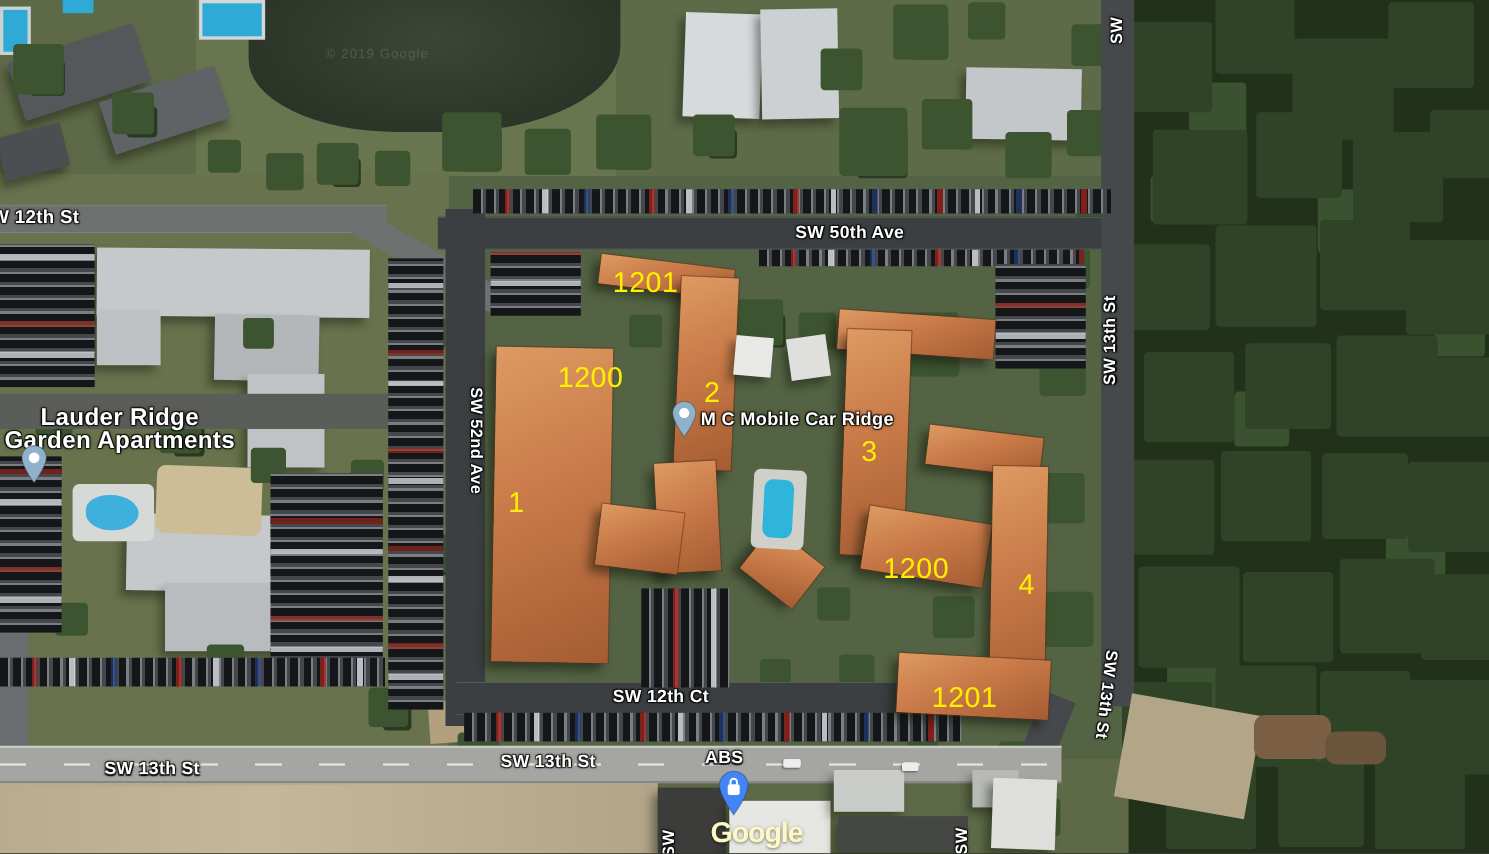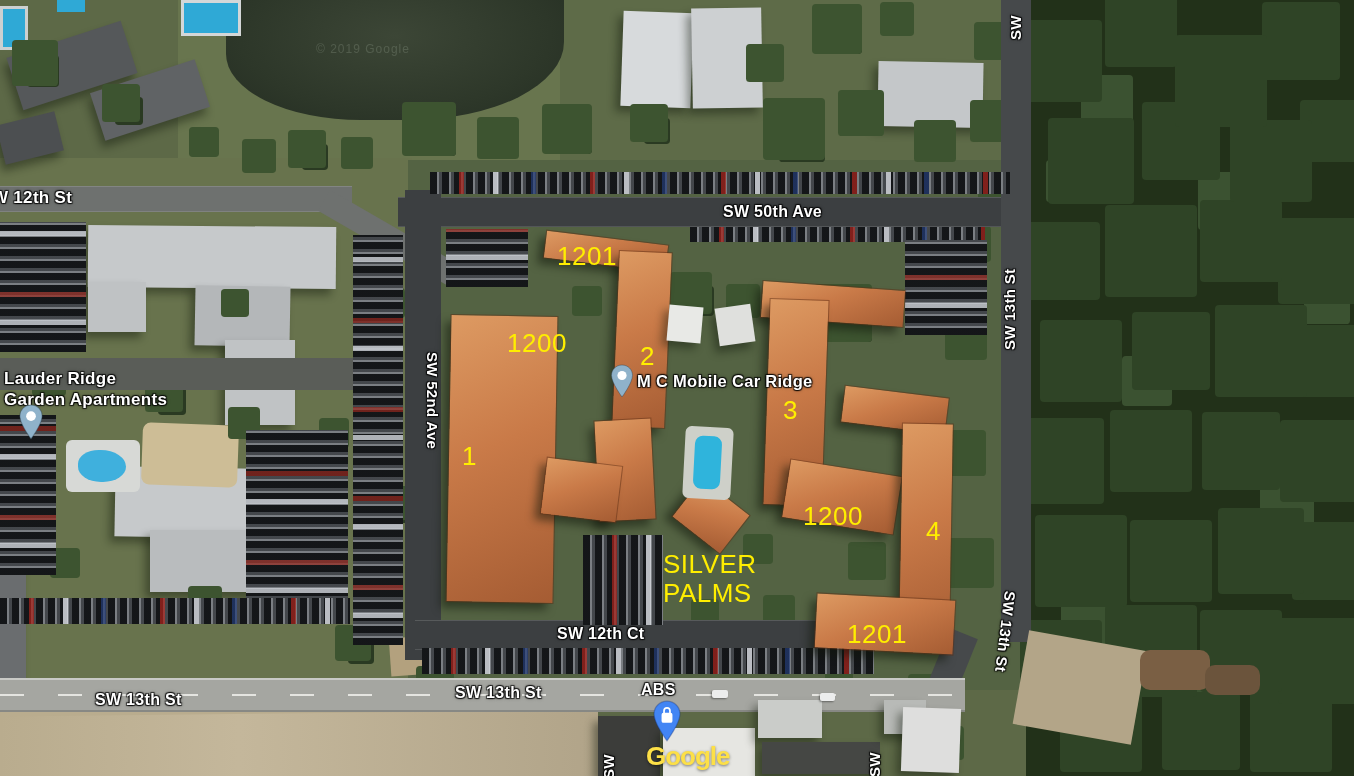--- a/index.html
+++ b/index.html
@@ -27,25 +27,25 @@
     box-shadow:-6px 7px 9px rgba(15,22,10,.5);
     outline:1px solid rgba(95,48,22,.5);}
   .roof-gray{position:absolute; box-shadow:-5px 6px 8px rgba(15,22,10,.42);}
   .tree-dots{position:absolute; width:2px; height:2px; border-radius:50%; left:0; top:0;}
   .street-label{position:absolute; color:#fff; font-size:15px; font-weight:700; line-height:1;
     letter-spacing:.3px; white-space:nowrap;
     text-shadow:-1px -1px 1px rgba(0,0,0,.75), 1px -1px 1px rgba(0,0,0,.75),
                 -1px 1px 1px rgba(0,0,0,.75), 1px 1px 1px rgba(0,0,0,.75), 0 0 4px rgba(0,0,0,.4);}
   .vertical{transform-origin:0 0;}
   .poi-label{font-size:16px;}
-  .big-label{font-size:17px; line-height:21px; white-space:pre-line;}
+  .big-label{font-size:22px; line-height:21px; white-space:pre-line;text-align:center;}
   .annotation{position:absolute; color:#ffee00; font-size:26px; font-weight:400; line-height:1.1;
     white-space:pre-line; letter-spacing:.5px;}
   .pin{position:absolute;}
-  .google-logo{position:absolute; color:#fde047; font-size:26px; font-weight:700; letter-spacing:-1px;
+  .google-logo{position:absolute; color:#fef9c3; font-size:26px; font-weight:700; letter-spacing:-1px;
     text-shadow:0 1px 3px rgba(0,0,0,.5);text-align:center;}
   .watermark{position:absolute; color:rgba(235,245,230,.15); font-size:12px; letter-spacing:1px;}
   .vehicle{position:absolute; background:#eceded; border-radius:2px; box-shadow:-1px 1px 2px rgba(0,0,0,.4);}
   .pool{position:absolute; background:#2fa9d6;}
 </style>
 </head>
 <body>
 
 <div class="map">
 
@@ -160,21 +160,21 @@
   <div class="roof-gray" style="left:762px;top:742px;width:118px;height:32px;background:#454744;"></div>
   <div class="roof-gray" style="left:884px;top:700px;width:42px;height:34px;background:#b8bab7;"></div>
   <div class="roof-gray" style="left:902px;top:708px;width:58px;height:64px;background:#dededd;transform:rotate(2deg);"></div>
   <div class="vehicle" style="left:712px;top:690px;width:16px;height:8px;"></div>
   <div class="vehicle" style="left:820px;top:693px;width:15px;height:8px;"></div>
 
   <div class="patch" style="left:1020px;top:640px;width:120px;height:95px;background:#b3a588;transform:rotate(10deg);"></div>
   <div class="patch" style="left:1140px;top:650px;width:70px;height:40px;background:#7a5f44;border-radius:10px;"></div>
   <div class="patch" style="left:1205px;top:665px;width:55px;height:30px;background:#6b543c;border-radius:10px;"></div>
 
-  <div class="watermark" style="left:316px;top:42px;">© 2019 Google</div>
+  <div class="watermark" style="left:296px;top:42px;">© 2019 Google</div>
 
   <div class="street-label" style="left:-8px;top:189px;font-size:17px;">W 12th St</div>
   <div class="street-label" style="left:723px;top:204px;font-size:16px;">SW 50th Ave</div>
   <div class="street-label vertical" style="left:440px;top:352px;transform:rotate(90deg);">SW 52nd Ave</div>
   <div class="street-label vertical" style="left:1002px;top:350px;transform:rotate(-90deg);">SW 13th St</div>
   <div class="street-label vertical" style="left:1018px;top:592px;transform:rotate(97deg);">SW 13th St</div>
   <div class="street-label" style="left:557px;top:626px;font-size:16px;">SW 12th Ct</div>
   <div class="street-label" style="left:95px;top:692px;font-size:16px;">SW 13th St</div>
   <div class="street-label" style="left:455px;top:685px;font-size:16px;">SW 13th St</div>
   <div class="street-label vertical" style="left:1008px;top:40px;transform:rotate(-90deg);">SW</div>
@@ -205,19 +205,17 @@
       </svg>
   </div>
 
   <div class="annotation" style="left:557px;top:242px;">1201</div>
   <div class="annotation" style="left:507px;top:329px;">1200</div>
   <div class="annotation" style="left:640px;top:342px;">2</div>
   <div class="annotation" style="left:462px;top:442px;">1</div>
   <div class="annotation" style="left:783px;top:396px;">3</div>
   <div class="annotation" style="left:803px;top:502px;">1200</div>
   <div class="annotation" style="left:926px;top:517px;">4</div>
-  <div class="annotation" style="left:663px;top:550px;">SILVER
-PALMS</div>
   <div class="annotation" style="left:847px;top:620px;">1201</div>
 
   <div class="google-logo" style="left:646px;top:741px;">Google</div>
 
 </div>
 
 </body></html>

